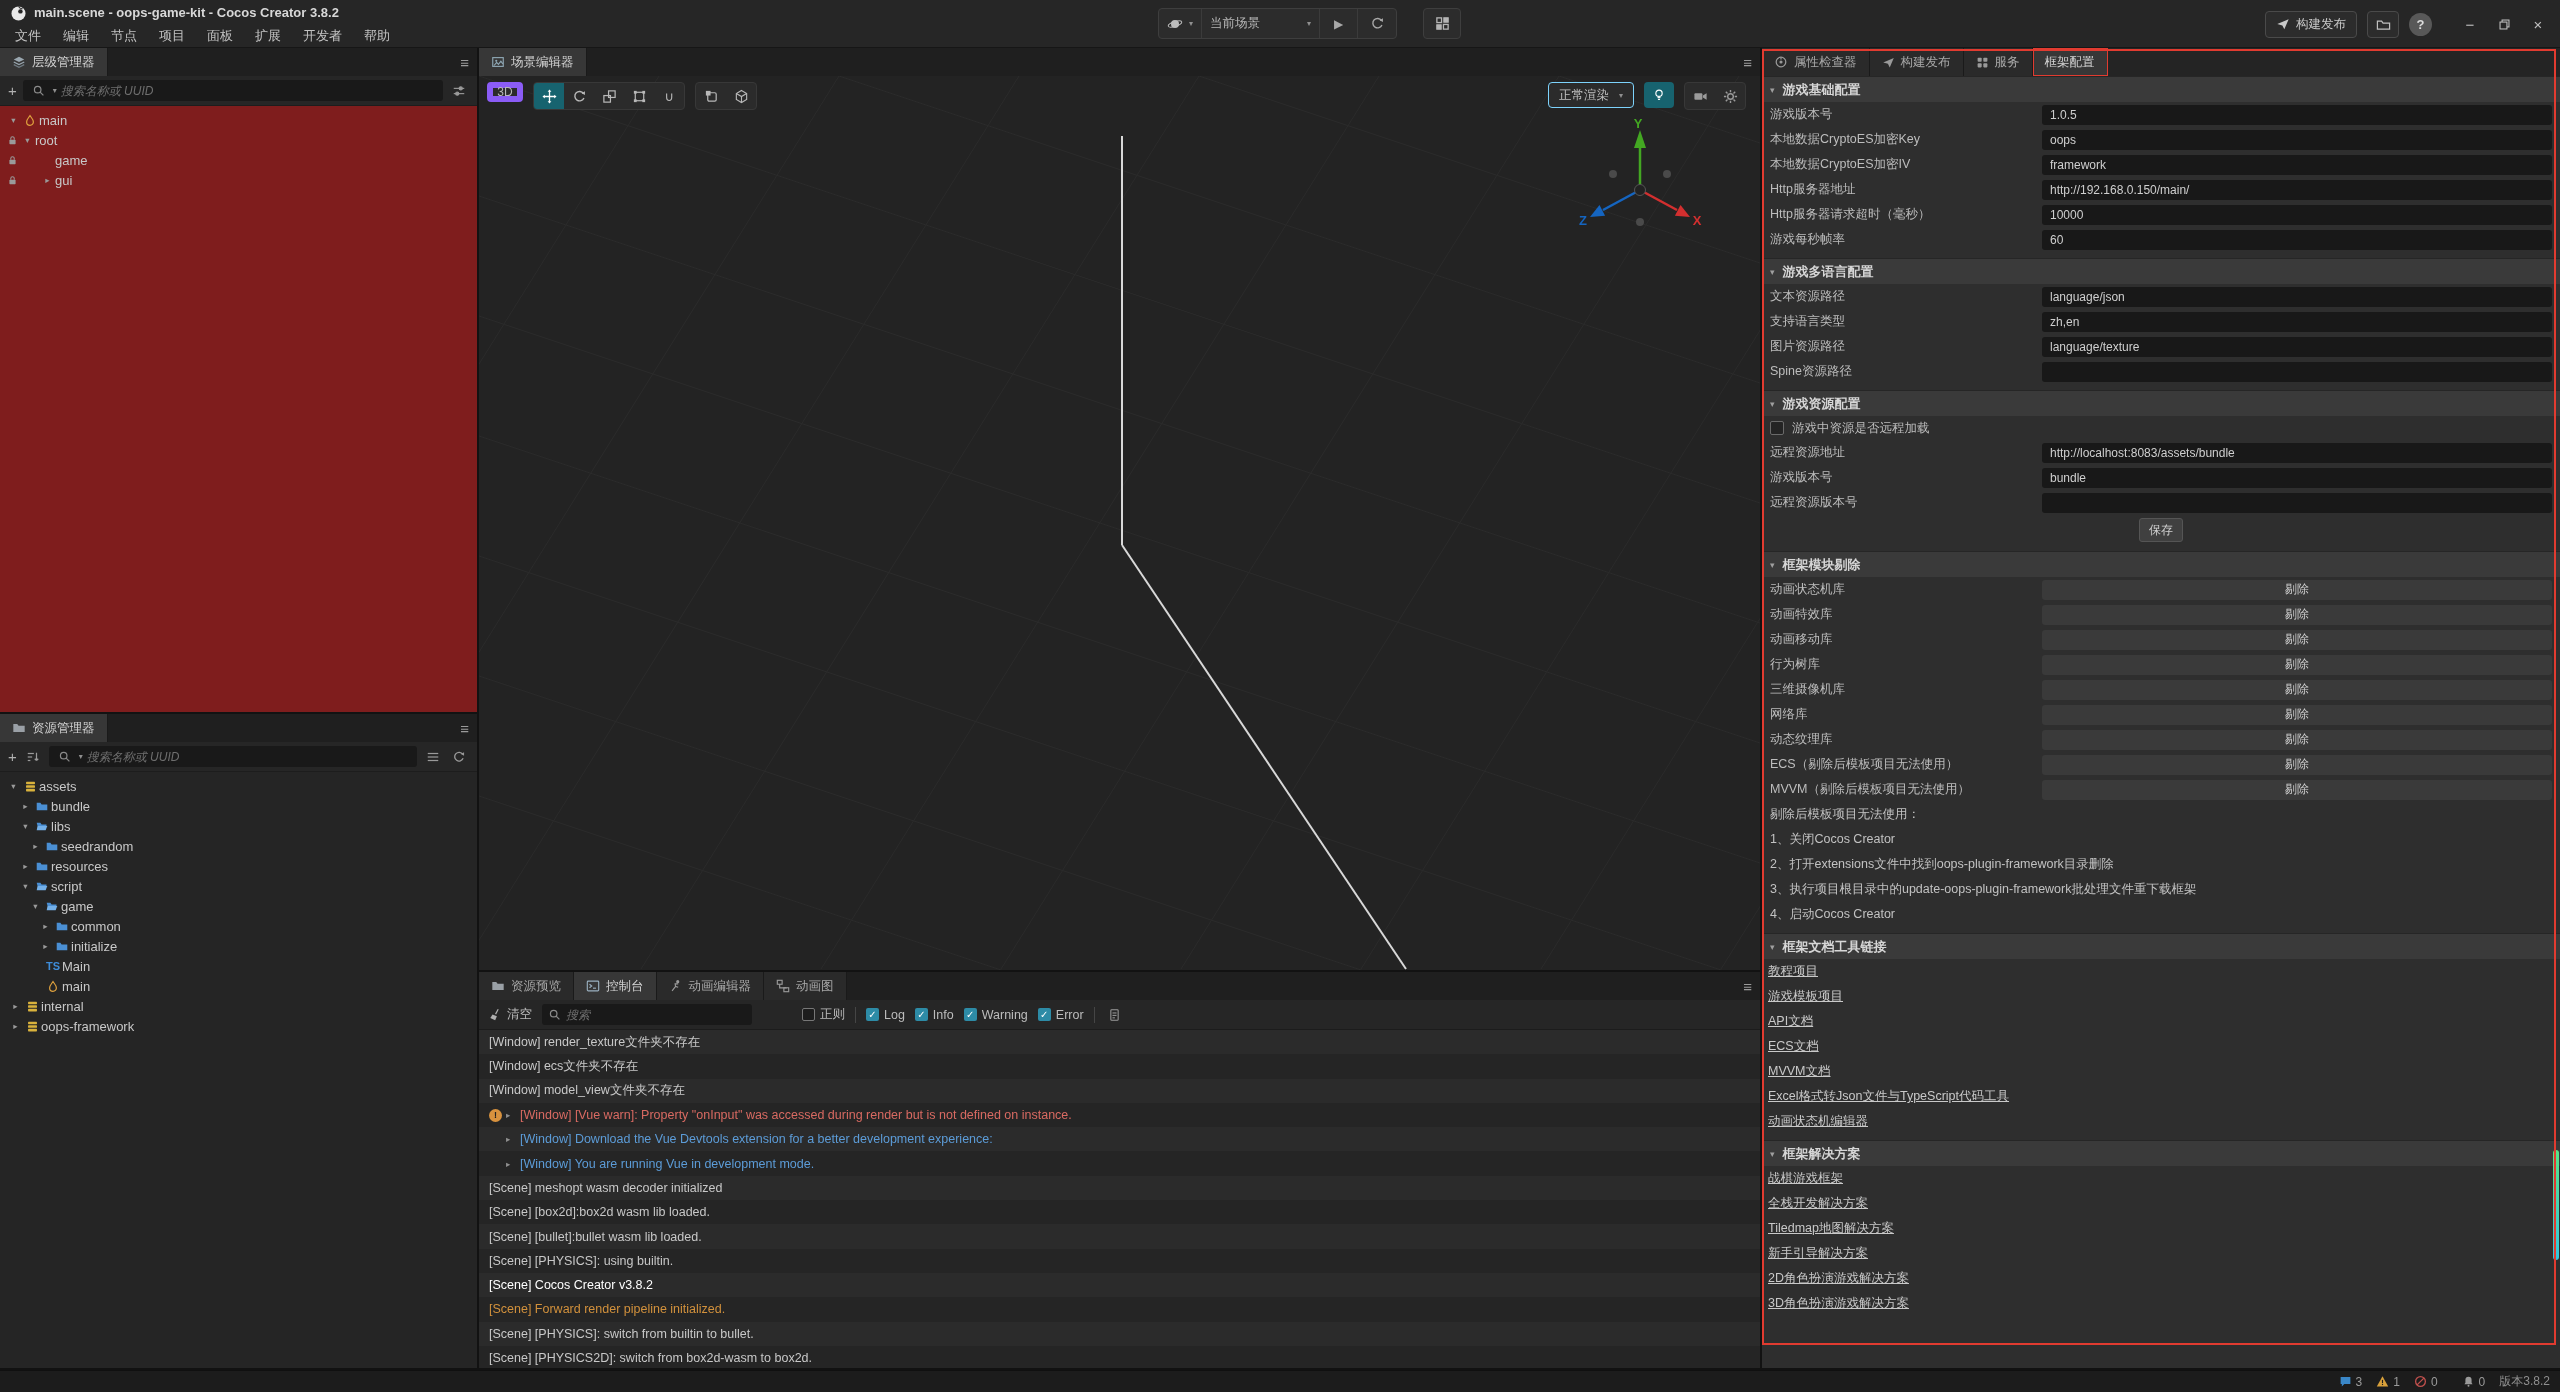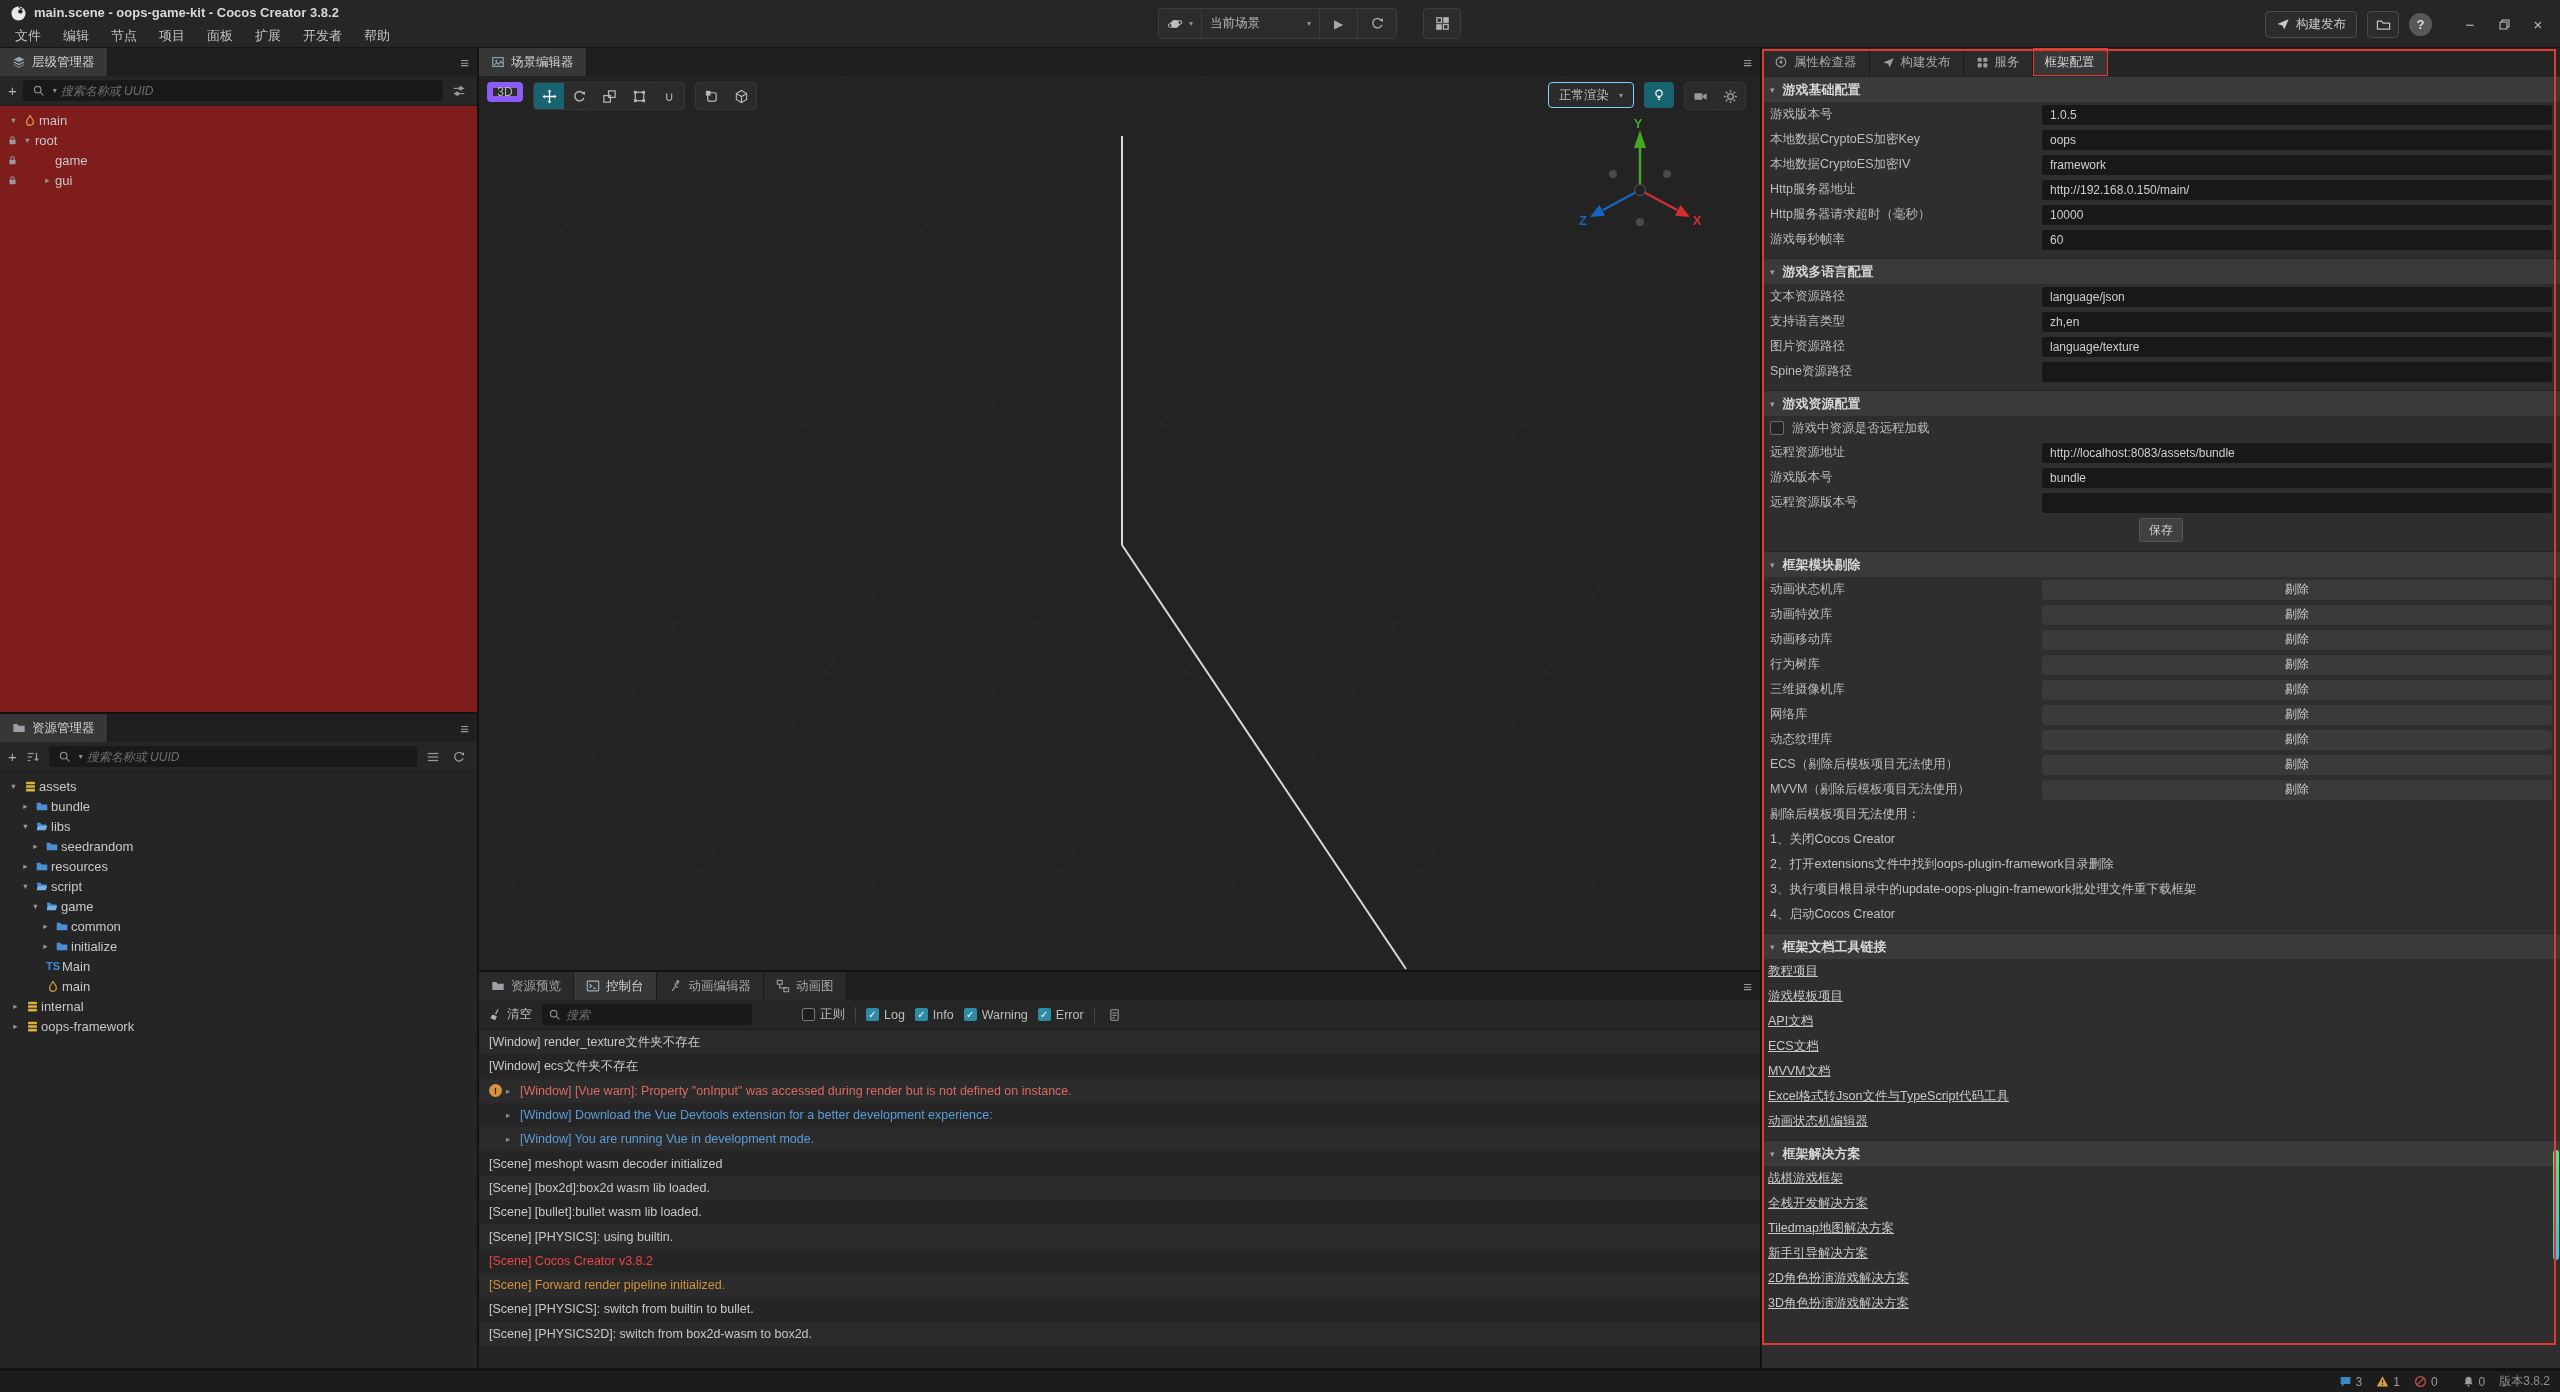--- a/index.html
+++ b/index.html
@@ -711,20 +711,23 @@
     </span>
   </div>
   <div id="log-area">
     <div class="clog-row">
         <span style="color: rgb(200, 200, 200);">[Window] render_texture文件夹不存在</span>
       </div>
     <div class="clog-row">
         <span style="color: rgb(200, 200, 200);">[Window] ecs文件夹不存在</span>
       </div>
     <div class="clog-row">
+        <span style="color: rgb(200, 200, 200);">[Window] model_view文件夹不存在</span>
+      </div>
+    <div class="clog-row">
       <span class="clog-warnicon">
           <span>!</span>
         </span>
       <span class="clog-caret">▸</span>
       <span style="color: rgb(217, 106, 98);">[Window] [Vue warn]: Property "onInput" was accessed during render but is not defined on instance.</span>
     </div>
     <div class="clog-row">
       <span class="tspace" style="width:17px;"></span>
       <span class="clog-caret">▸</span>
       <span style="color: rgb(92, 156, 216);">[Window] Download the Vue Devtools extension for a better development experience:</span>
@@ -740,21 +743,21 @@
     <div class="clog-row">
         <span style="color: rgb(200, 200, 200);">[Scene] [box2d]:box2d wasm lib loaded.</span>
       </div>
     <div class="clog-row">
         <span style="color: rgb(200, 200, 200);">[Scene] [bullet]:bullet wasm lib loaded.</span>
       </div>
     <div class="clog-row">
         <span style="color: rgb(200, 200, 200);">[Scene] [PHYSICS]: using builtin.</span>
       </div>
     <div class="clog-row">
-        <span style="color: #ef4444;">[Scene] Cocos Creator v3.8.2</span>
+        <span style="color: #ffffff;">[Scene] Cocos Creator v3.8.2</span>
       </div>
     <div class="clog-row">
         <span style="color: rgb(210, 145, 60);">[Scene] Forward render pipeline initialized.</span>
       </div>
     <div class="clog-row">
         <span style="color: rgb(200, 200, 200);">[Scene] [PHYSICS]: switch from builtin to bullet.</span>
       </div>
     <div class="clog-row">
         <span style="color: rgb(200, 200, 200);">[Scene] [PHYSICS2D]: switch from box2d-wasm to box2d.</span>
       </div>

